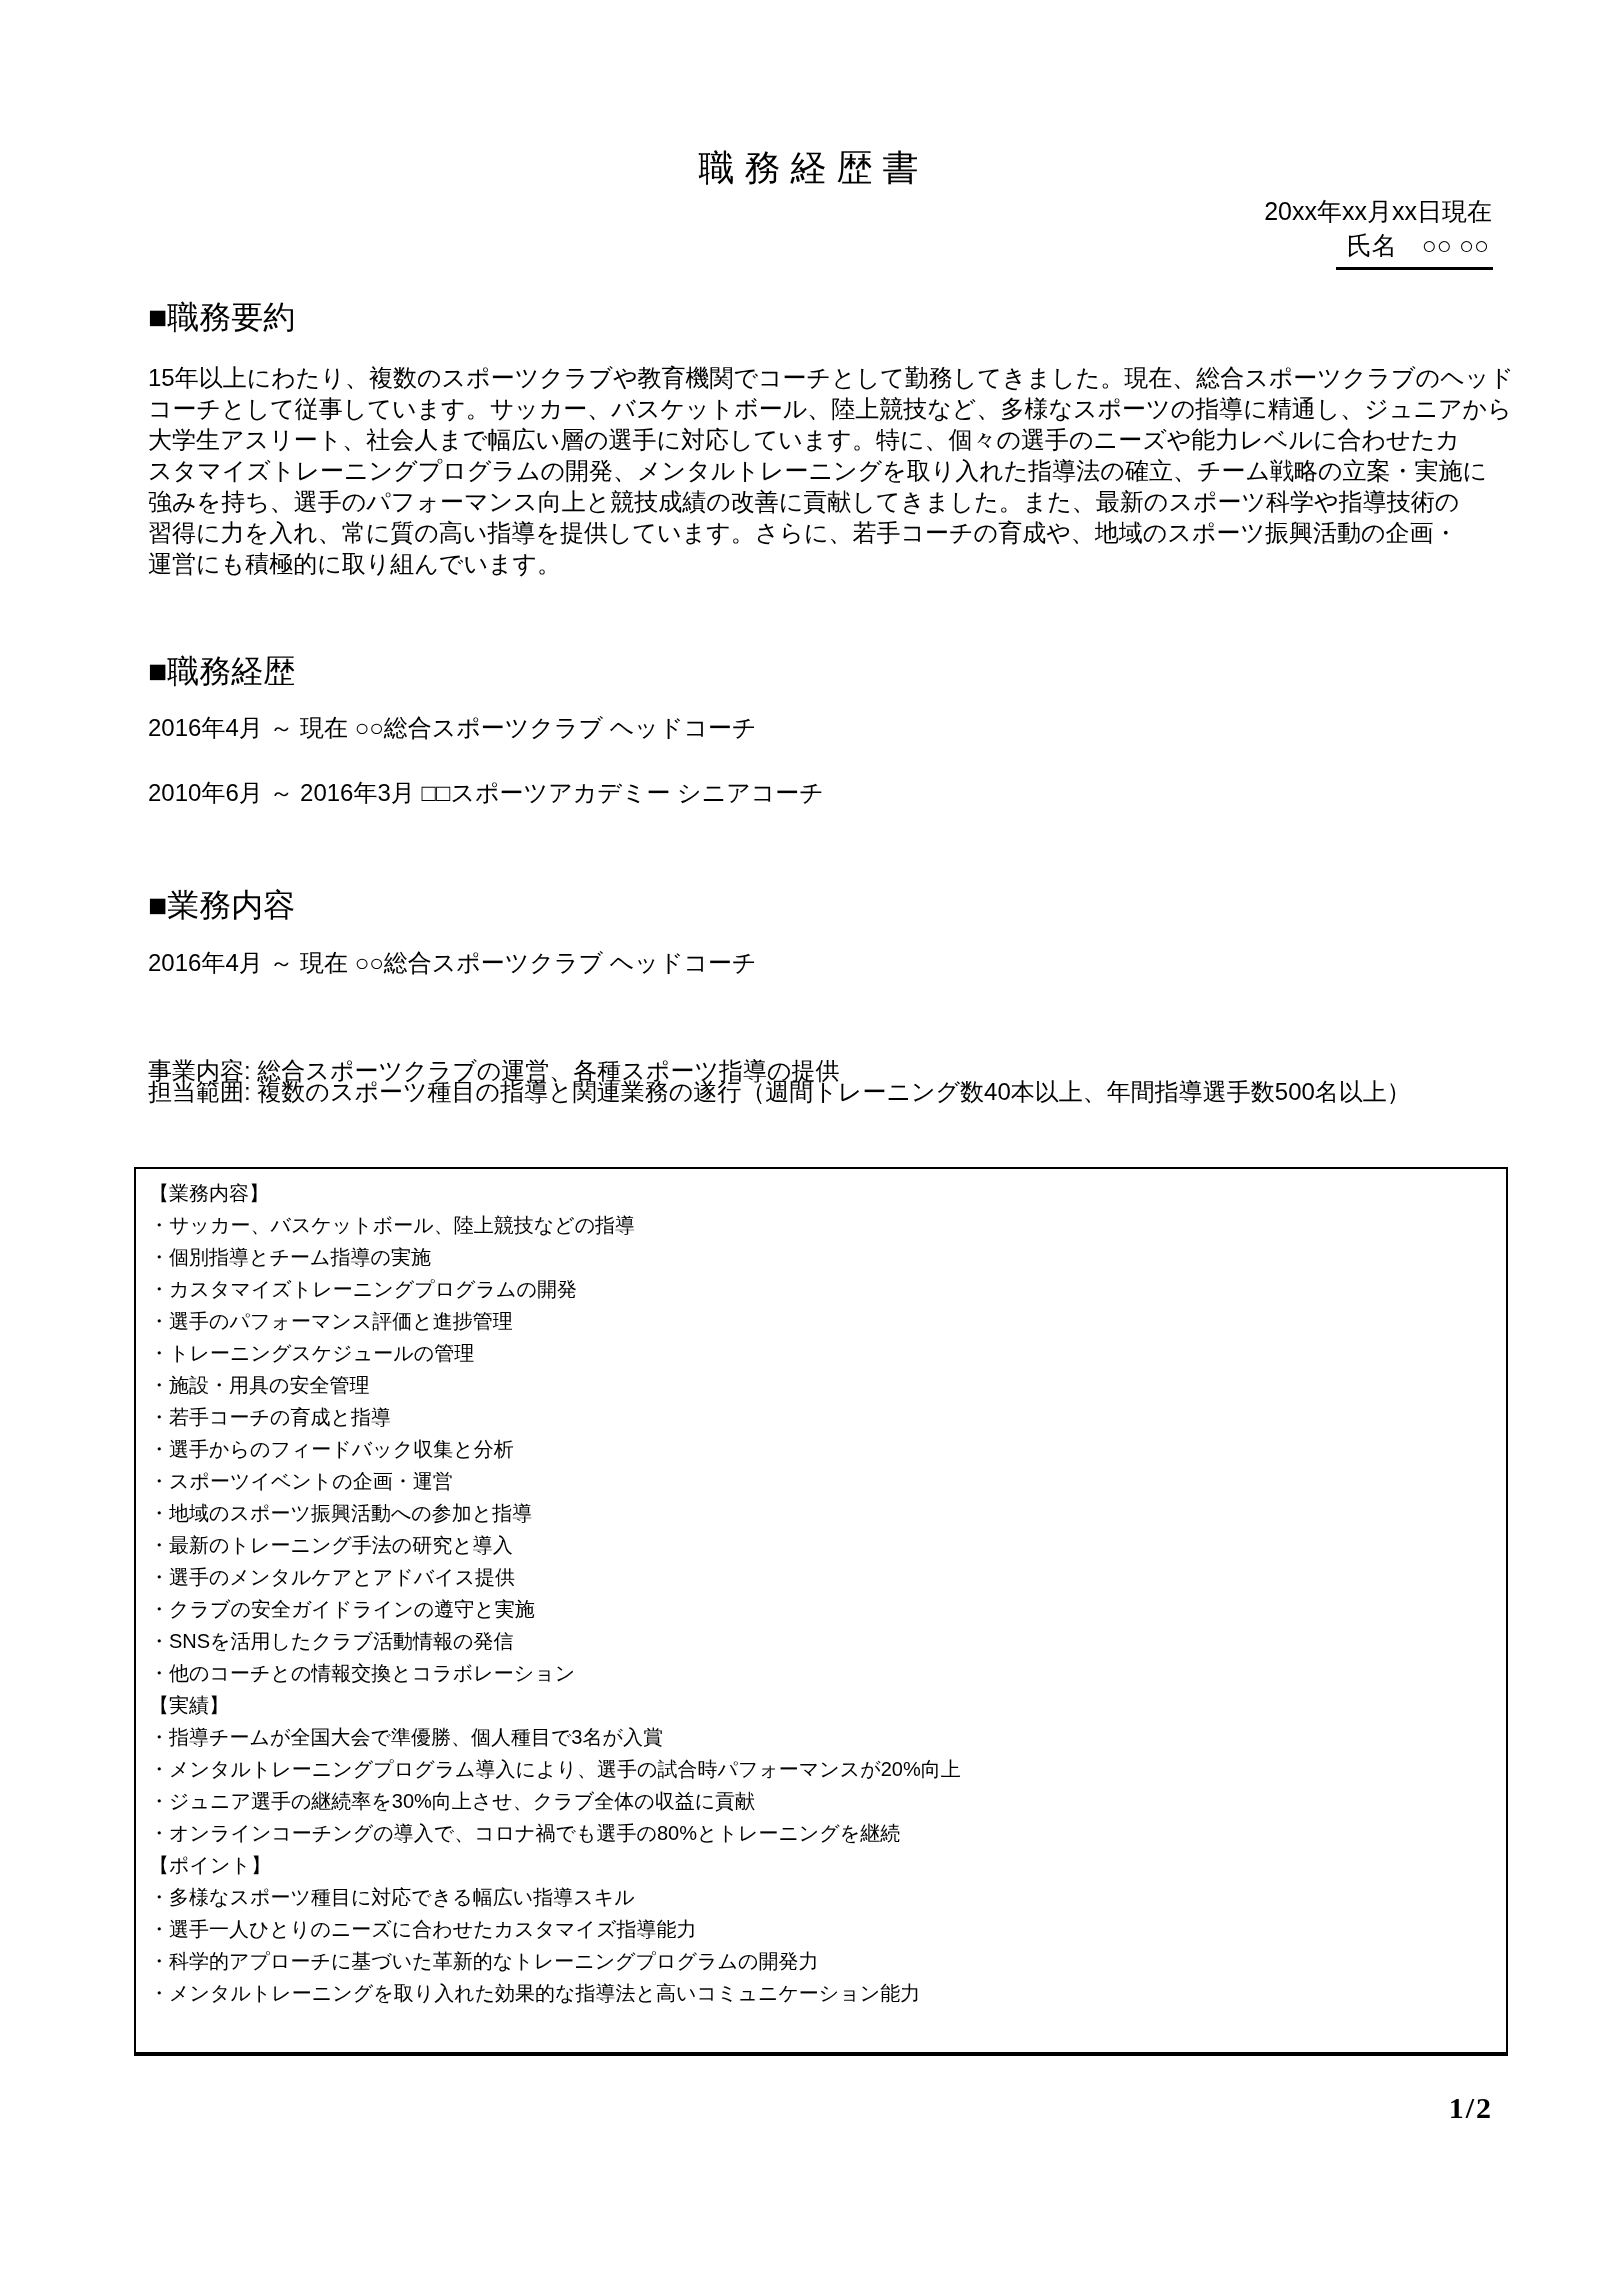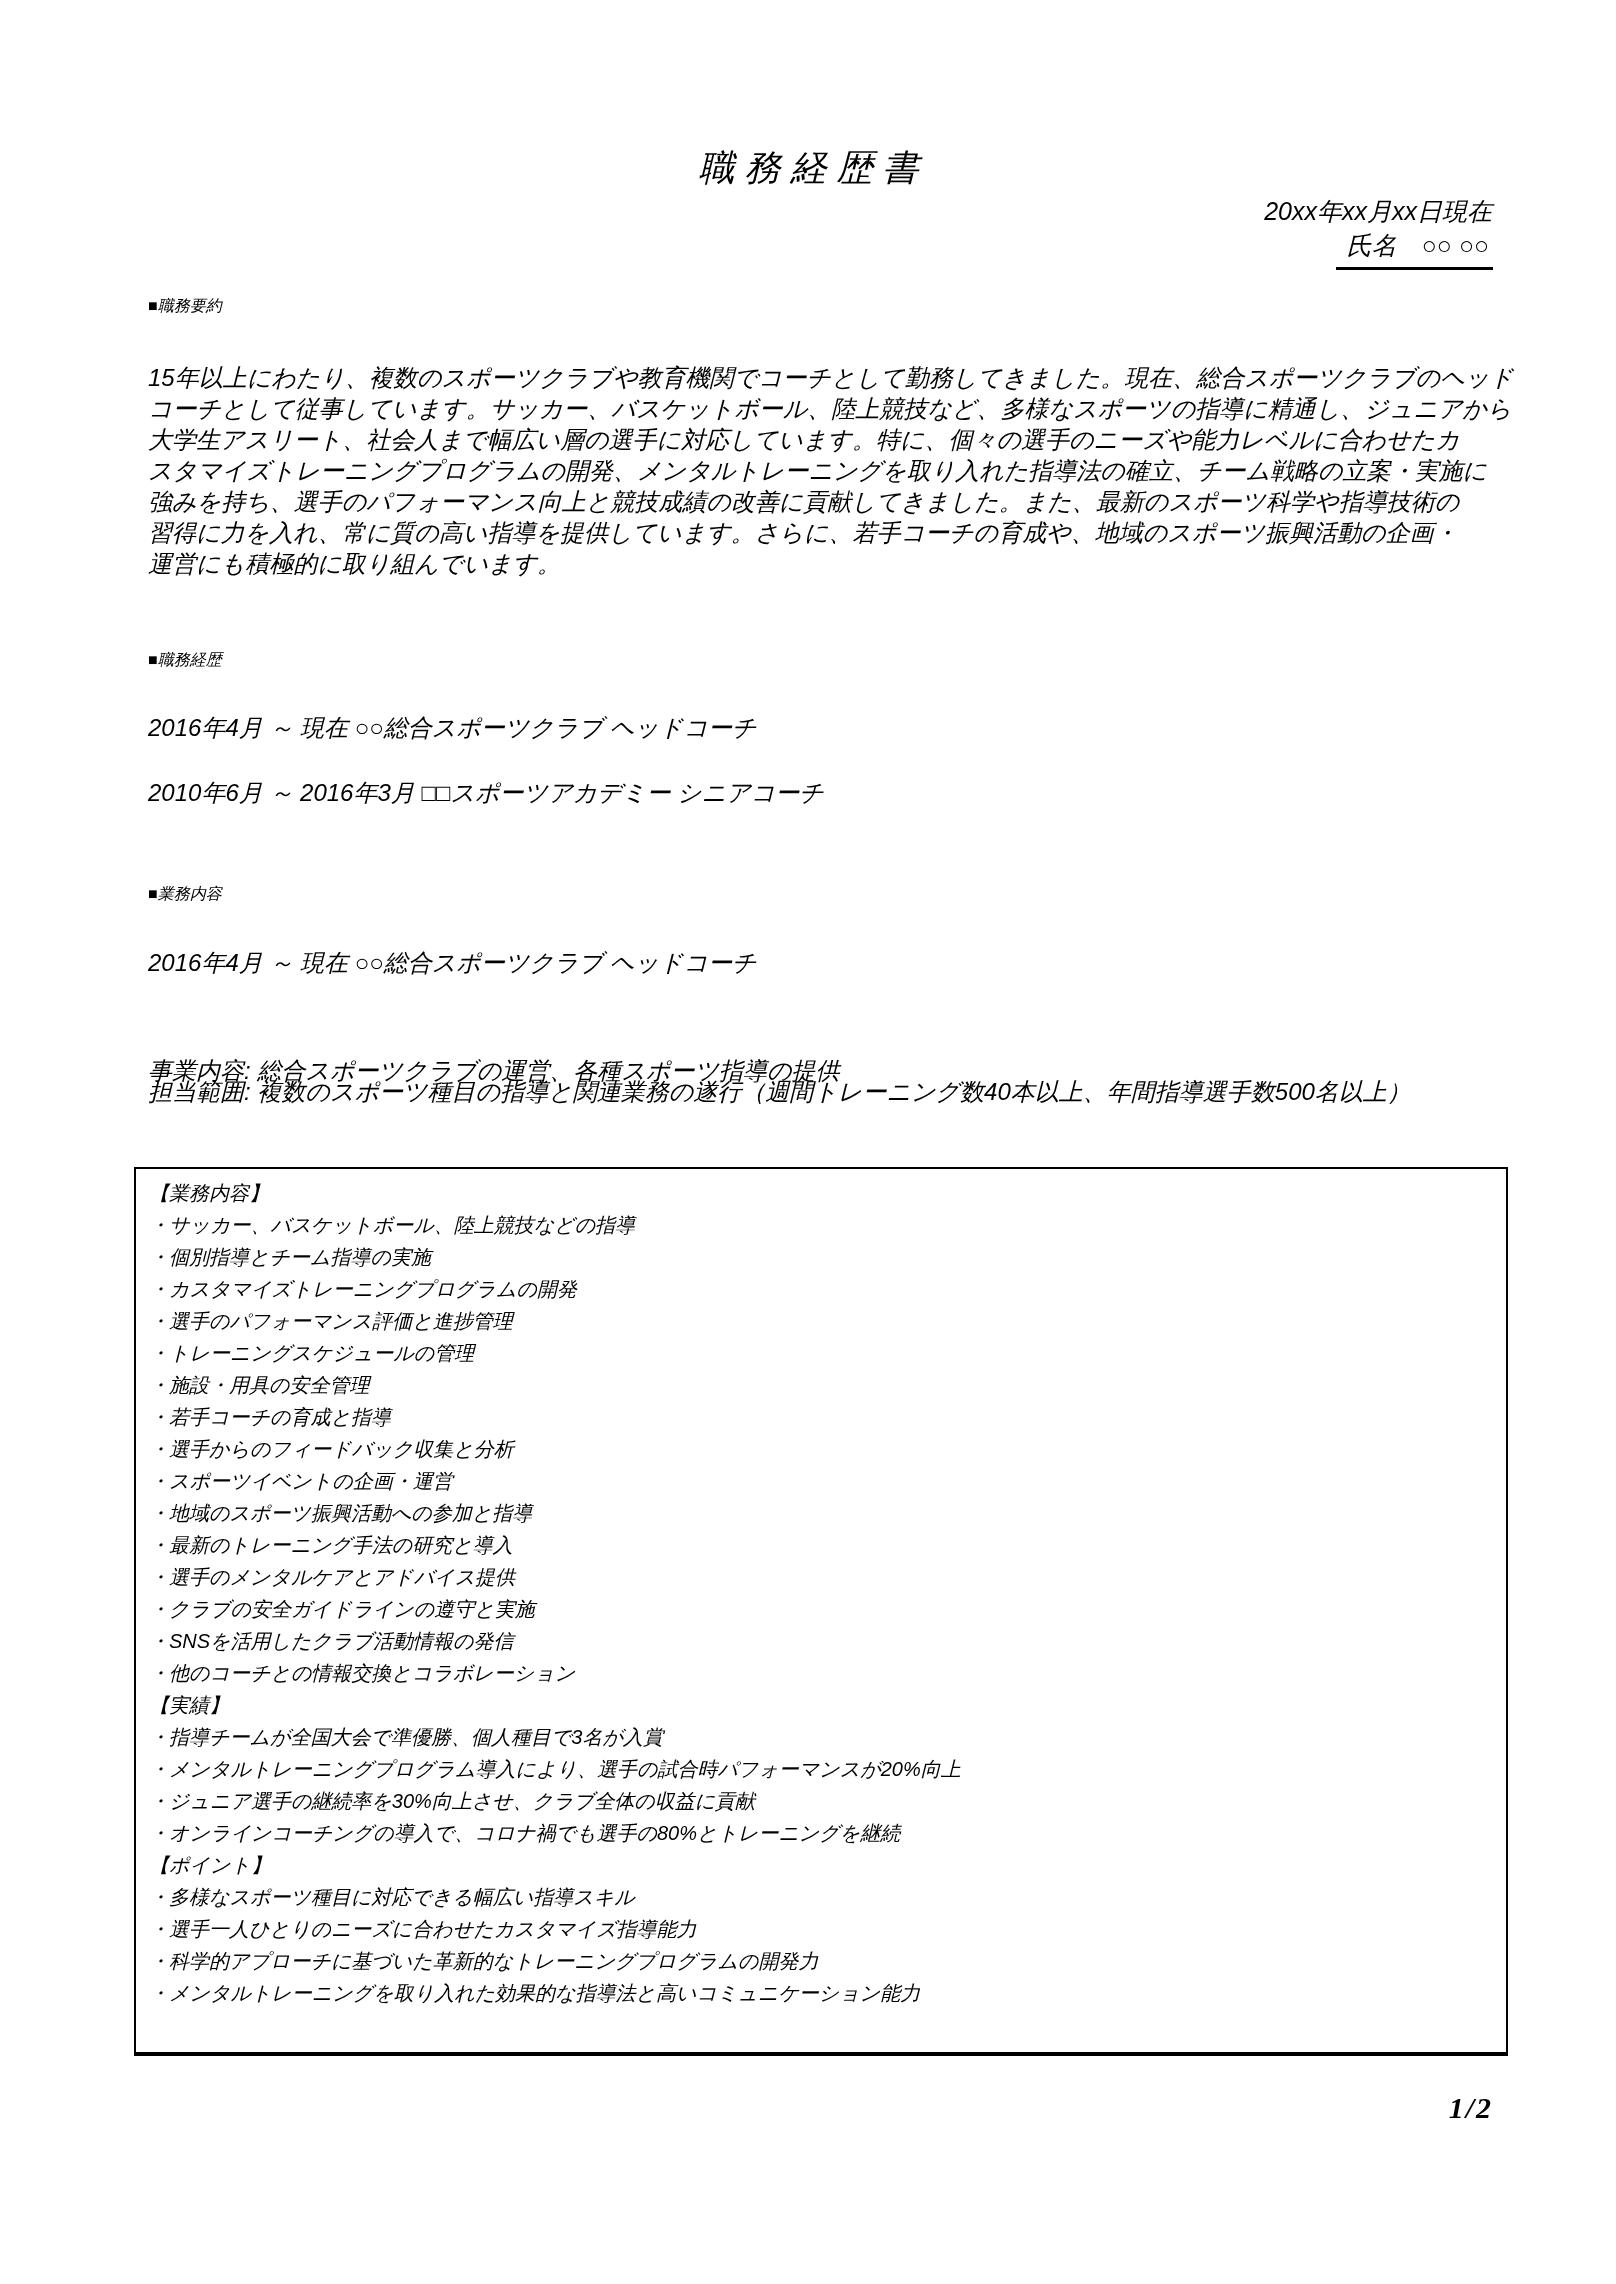--- a/index.html
+++ b/index.html
@@ -4,21 +4,20 @@
 <style>
   html, body { margin:0; padding:0; background:#e8e8e8; }
   .page {
     position: relative;
     width: 1617px;
     height: 2284px;
     background: #ffffff;
     color: #000000;
     font-family: "Liberation Sans", sans-serif;
     overflow: hidden;
-    font-style: italic;
   }
   .title {
     position: absolute;
     top: 148px;
     left: 0;
     width: 100%;
     text-align: center;
     font-size: 36px;
     line-height: 1.1;
     white-space: pre;
@@ -35,21 +34,21 @@
     top: 229px;
     right: 124px;
     font-size: 25px;
     white-space: nowrap;
     padding: 0 3.9px 5.2px 10.4px;
     border-bottom: 3.3px solid #000;
   }
   .sec-header {
     position: absolute;
     left: 148px;
-    font-size: 16px;
+    font-size: 32px;
     white-space: nowrap;
   }
   .abs-line {
     position: absolute;
     left: 148px;
     font-size: 24px;
     white-space: nowrap;
   }
   .summary-lines {
     position: absolute;

